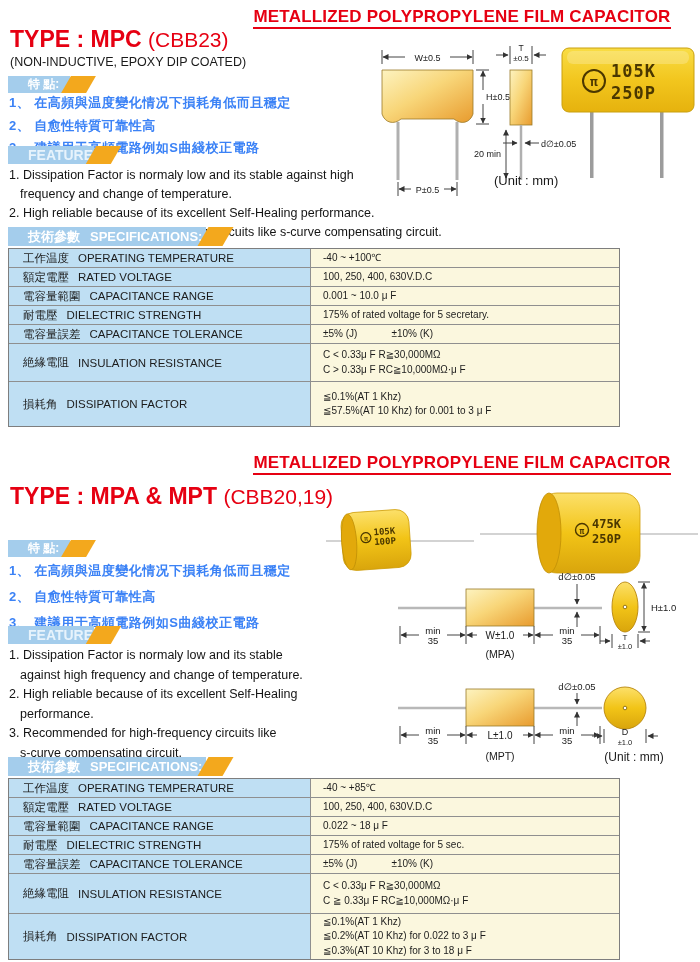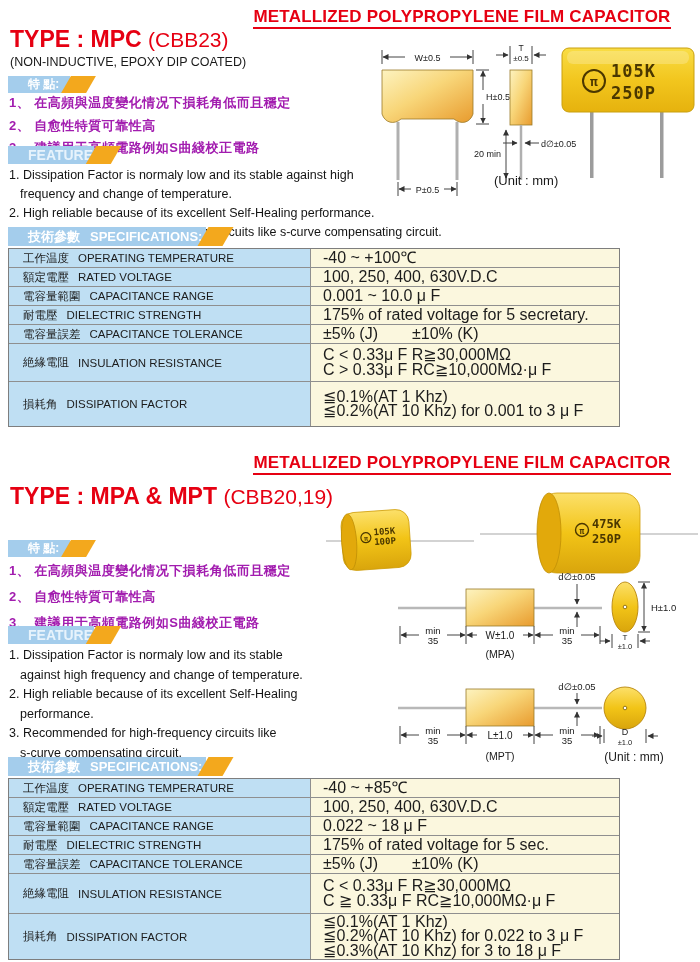--- a/index.html
+++ b/index.html
@@ -14,34 +14,34 @@
   .type-h .code{font-weight:normal;font-size:21px;}
   .subtitle{position:absolute;left:10px;font-size:12.5px;color:#1a1a1a;}
 
   
   .hbar{position:absolute;background:#a4cdec;color:#ffffff;font-weight:bold;
         display:flex;align-items:center;padding-left:20px;box-sizing:border-box;}
   .hbar .flag{position:absolute;top:0;width:25px;height:100%;background:#f3a81d;
         transform:skewX(-30deg);}
   .hbar .t2{margin-left:10px;}
 
-  .cn-list{position:absolute;left:9px;font-size:13px;font-weight:bold;color:#a21caf;letter-spacing:.5px;}
+  .cn-list{position:absolute;left:9px;font-size:13px;font-weight:bold;color:#3b82f6;letter-spacing:.5px;}
   .feat-list{position:absolute;left:9px;font-size:12.5px;color:#141414;}
   .feat-list .ind{padding-left:11px;}
 
   
   .spec-table{position:absolute;width:612px;border:1px solid #7e7e7e;background:#f9a8d4;box-sizing:border-box;}
   .trow{display:flex;border-bottom:1px solid #8f8f8f;box-sizing:border-box;}
   .trow:last-child{border-bottom:none;}
   .tlabel{width:302px;background:#bfdff3;border-right:1px solid #8f8f8f;display:flex;
           align-items:center;padding-left:14px;box-sizing:border-box;font-size:11.5px;color:#1c1c1c;}
   .tlabel .lcn{margin-right:9px;white-space:nowrap;}
   .tlabel .len{white-space:nowrap;}
   .tval{flex:1;background:#fbf7de;display:flex;flex-direction:column;justify-content:center;
-        padding-left:12px;font-size:16px;color:#1c1c1c;box-sizing:border-box;line-height:14.5px;}
+        padding-left:12px;font-size:10px;color:#1c1c1c;box-sizing:border-box;line-height:14.5px;}
   .tval .pair span + span{margin-left:34px;}
 
   .unit-note{position:absolute;font-size:13px;color:#1a1a1a;}
   svg text{font-family:"Liberation Sans", sans-serif;fill:#1a1a1a;}
   svg .mark{font-family:"DejaVu Sans Mono", monospace;fill:#4a3700;font-weight:bold;}
 </style>
 </head>
 <body>
 
 <div class="page">
@@ -142,21 +142,21 @@
         <div>C &gt; 0.33μ F  RC≧10,000MΩ·μ F</div>
       </div>
     </div>
     <div class="trow" style="height:44px;">
       <div class="tlabel">
           <span class="lcn">損耗角</span>
           <span class="len">DISSIPATION FACTOR</span>
         </div>
       <div class="tval">
         <div>≦0.1%(AT 1 Khz)</div>
-        <div>≦0.2%(AT 10 Khz) for 0.001 to 3 μ F</div>
+        <div>≦57.5%(AT 10 Khz) for 0.001 to 3 μ F</div>
       </div>
     </div>
   </div>
 
   <svg style="position:absolute;left:360px;top:40px;" width="230" height="160" viewBox="0 0 230 160">
     <defs>
       <marker id="arw" markerWidth="7" markerHeight="7" refX="5.5" refY="3" orient="auto" markerUnits="userSpaceOnUse">
         <path d="M0,0 L6,3 L0,6 Z" fill="#333"></path>
       </marker>
       <marker id="arwS" markerWidth="7" markerHeight="7" refX="5.5" refY="3" orient="auto-start-reverse" markerUnits="userSpaceOnUse">

